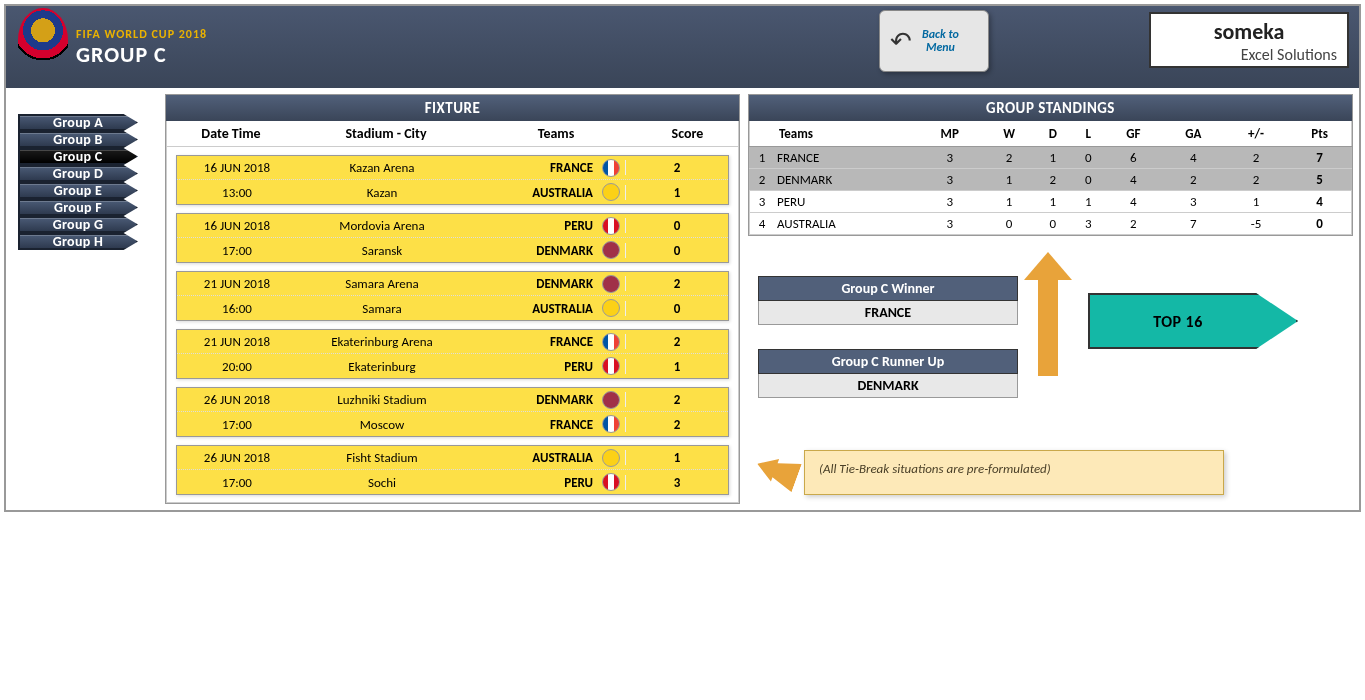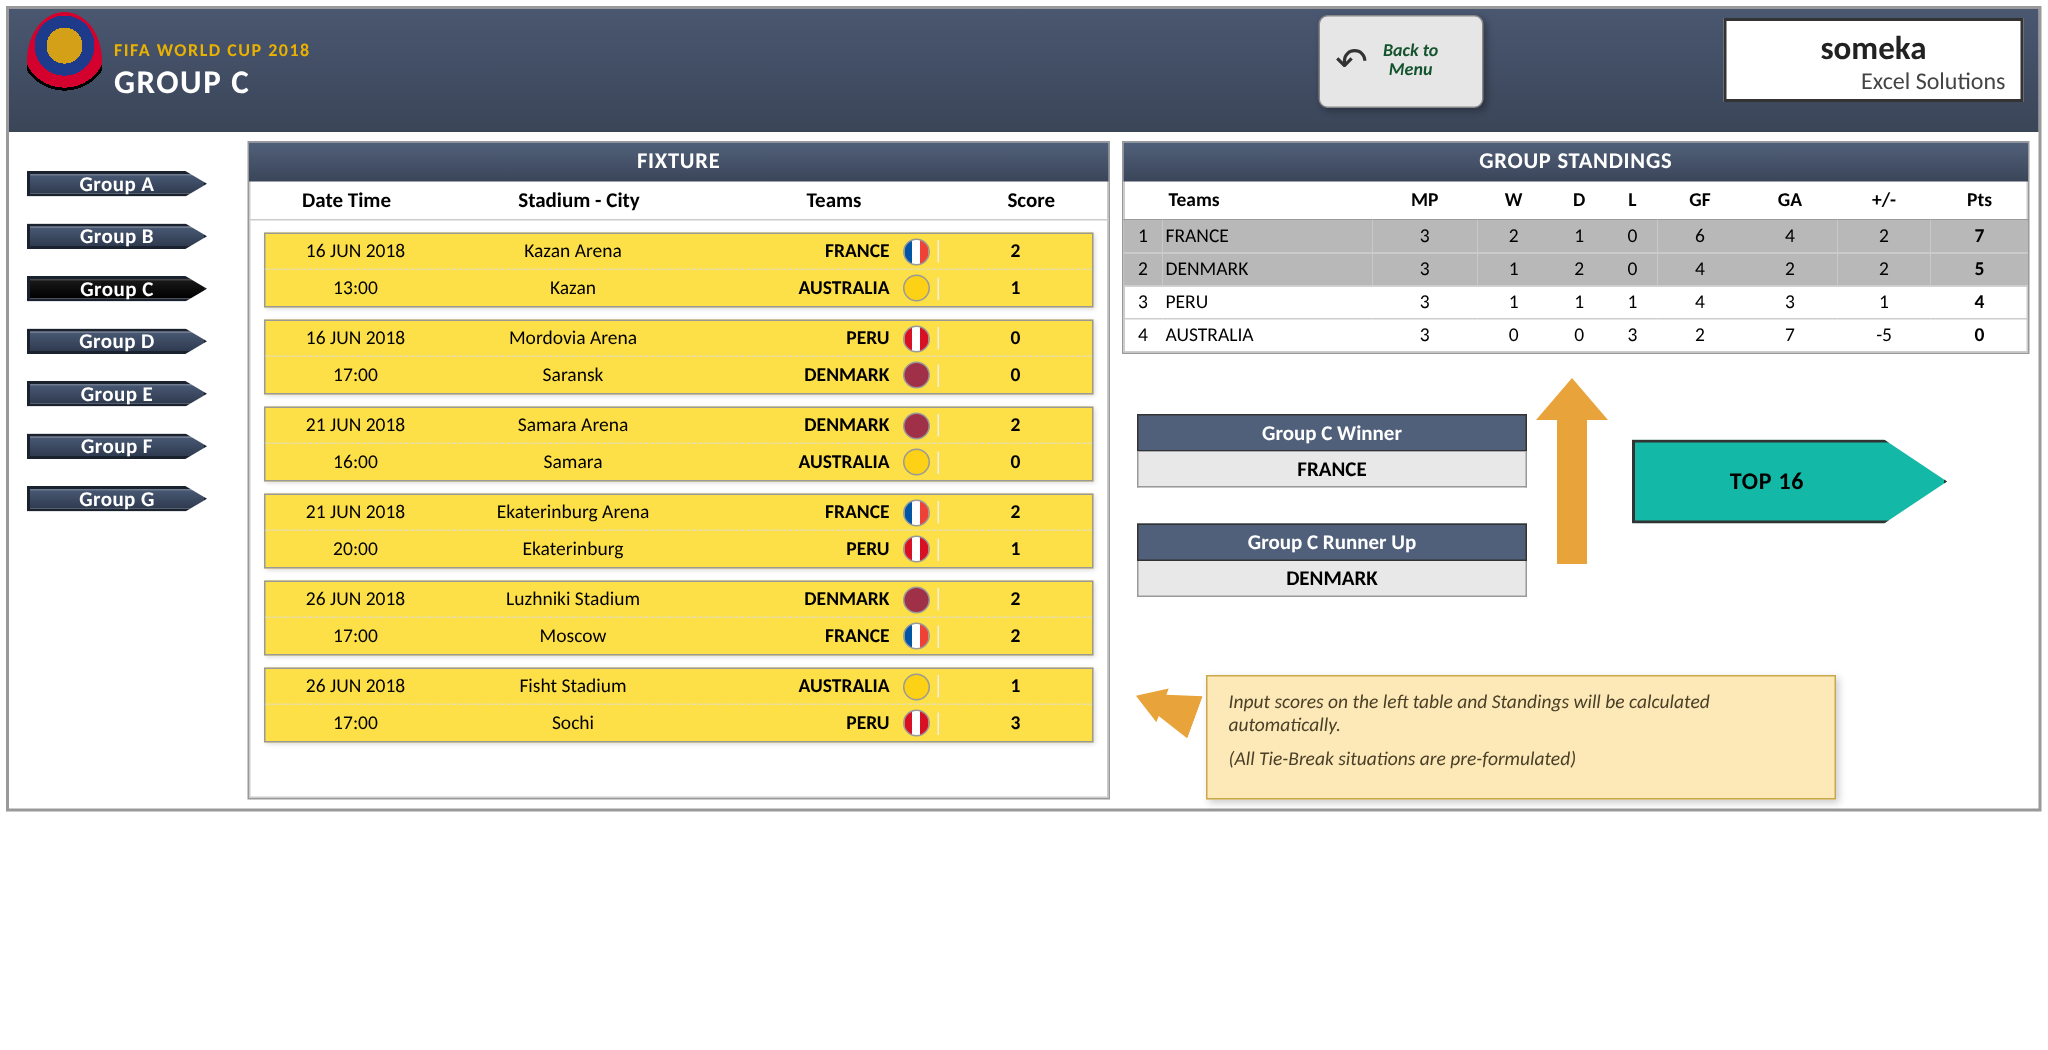--- a/index.html
+++ b/index.html
@@ -20,35 +20,35 @@
   }
   .header-title-sm { color: #eab200; font-size: 12px; font-weight: bold; letter-spacing: 1px; }
   .header-title-lg { color: #fff; font-size: 22px; font-weight: bold; letter-spacing: 1px; }
   .back-btn {
     position: absolute; right: 370px; top: 4px; width: 110px; height: 62px;
     background: #e6e6e6; border: 1px solid #888; border-radius: 6px;
     display: flex; align-items: center; box-shadow: 2px 2px 5px rgba(0,0,0,.3);
     cursor: pointer;
   }
   .back-btn .icon { width: 42px; text-align: center; font-size: 26px; color: #333; }
-  .back-btn .lbl { font-size: 12px; font-style: italic; font-weight: bold; color: #14532d; line-height: 1.1; text-align: center; }
+  .back-btn .lbl { font-size: 12px; font-style: italic; font-weight: bold; color: #0369a1; line-height: 1.1; text-align: center; }
   .someka {
     position: absolute; right: 10px; top: 6px; width: 200px; height: 56px;
     background: #fff; border: 2px solid #333; text-align: center; padding: 4px;
   }
   .someka .brand { font-size: 22px; font-weight: bold; color: #222; }
   .someka .sub { font-size: 16px; color: #444; text-align: right; padding-right: 6px; }
 
   
   .content { display: flex; padding: 6px; gap: 8px; }
 
   
   .sidebar { width: 145px; padding: 20px 0 0 6px; }
   .nav-btn {
-    width: 120px; height: 17px; margin-bottom: 18px;
+    width: 120px; height: 17px; 
     background: linear-gradient(to bottom, #4a5a75 0%, #2e3a4f 100%);
     border: 2px solid #1a2230; color: #fff; font-weight: bold; font-size: 14px;
     position: relative; display: flex; align-items: center; justify-content: center;
     cursor: pointer; letter-spacing: .3px;
     clip-path: polygon(0 0, 88% 0, 100% 50%, 88% 100%, 0 100%);
     box-shadow: inset 0 1px 0 rgba(255,255,255,.2), 1px 1px 3px rgba(0,0,0,.5);
   }
   .nav-btn.active { background: linear-gradient(to bottom, #1a1a1a 0%, #000 100%); }
 
   
@@ -157,20 +157,21 @@
   <div class="content">
 
     <div class="sidebar" id="sidebar">
         <div class="nav-btn">Group A</div>
         <div class="nav-btn">Group B</div>
         <div class="nav-btn active">Group C</div>
         <div class="nav-btn">Group D</div>
         <div class="nav-btn">Group E</div>
         <div class="nav-btn">Group F</div>
         <div class="nav-btn">Group G</div>
+        <div class="nav-btn">Group H</div>
       </div>
 
     <div class="fixture-col">
       <div class="col-header">FIXTURE</div>
       <div class="fix-head">
         <div class="dt">Date Time</div>
         <div class="sc">Stadium - City</div>
         <div class="tm">Teams</div>
         <div class="scr">Score</div>
       </div>
@@ -358,20 +359,19 @@
         <div class="arrow-up-stem"></div>
         <div class="arrow-up-head"></div>
         <div class="top16-arrow">
           <div class="top16-body">TOP 16</div>
         </div>
       </div>
 
       <div class="hint-row">
         <div class="hint-arrow"></div>
         <div class="hint-box">
-          <p>Input scores on the left table and Standings will be calculated automatically.</p>
           <p>(All Tie-Break situations are pre-formulated)</p>
         </div>
       </div>
     </div>
 
   </div>
 </div>
 
 </body></html>

